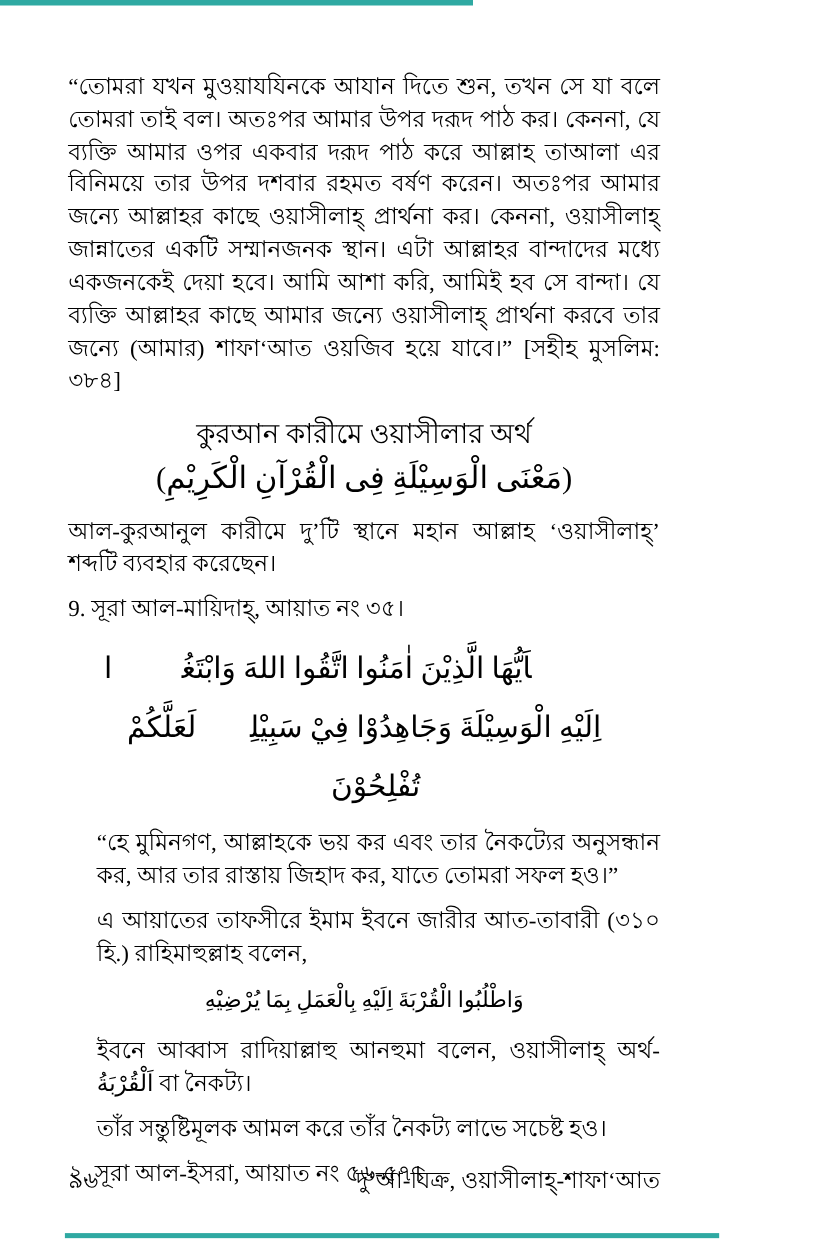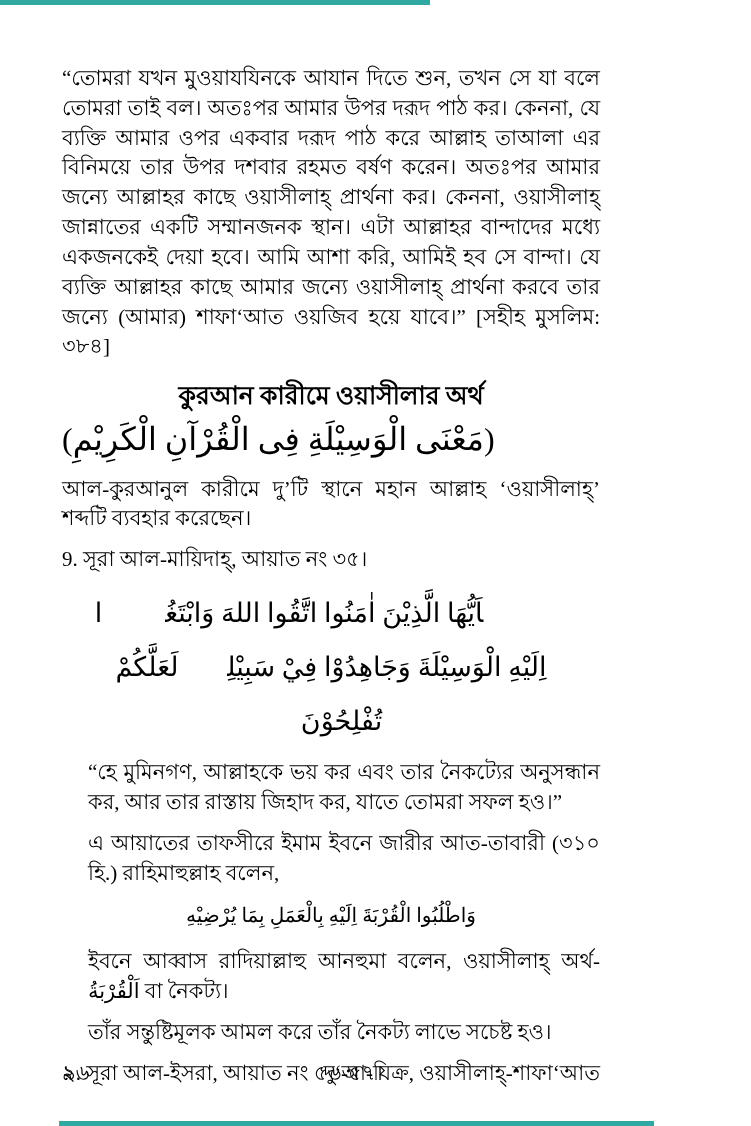--- a/index.html
+++ b/index.html
@@ -23,28 +23,28 @@
     font-size: 21px;
     line-height: 1.42;
     margin: 0 0 11px 0;
     text-align: justify;
   }
   p.indent { margin-left: 26px; }
 
   .heading {
     text-align: center;
     font-size: 25px;
-    font-weight: bold;
+    font-weight: normal;
     margin: 18px 0 2px 0;
     line-height: 1.3;
   }
   .heading-ar {
-    text-align: left;
+    text-align: center;
     direction: rtl;
-    font-size: 32px;
+    font-size: 28px;
     line-height: 1.5;
     margin: 0 0 12px 0;
   }
   .ayah {
     direction: rtl;
     text-align: center;
     font-size: 27px;
     line-height: 2.0;
     margin: 4px 0 10px 0;
     padding: 0 14px;

